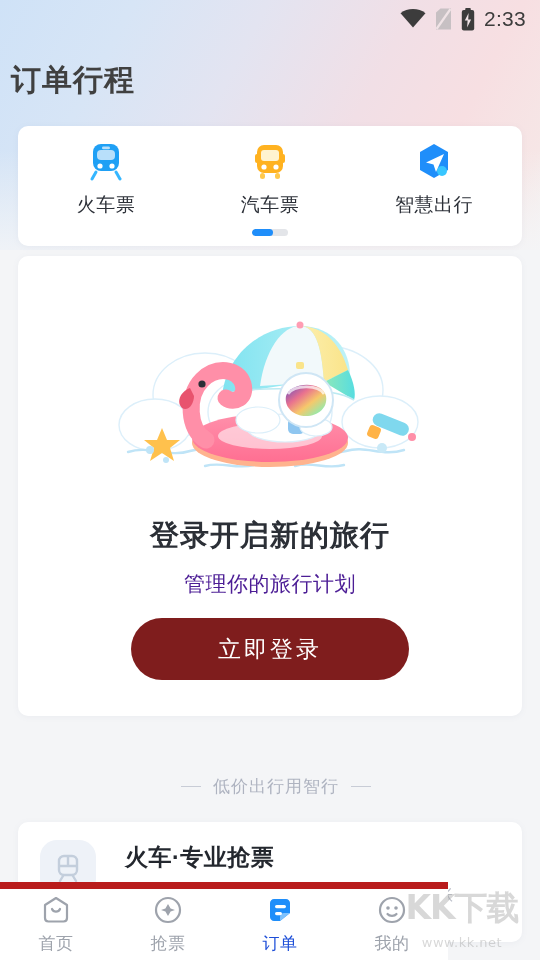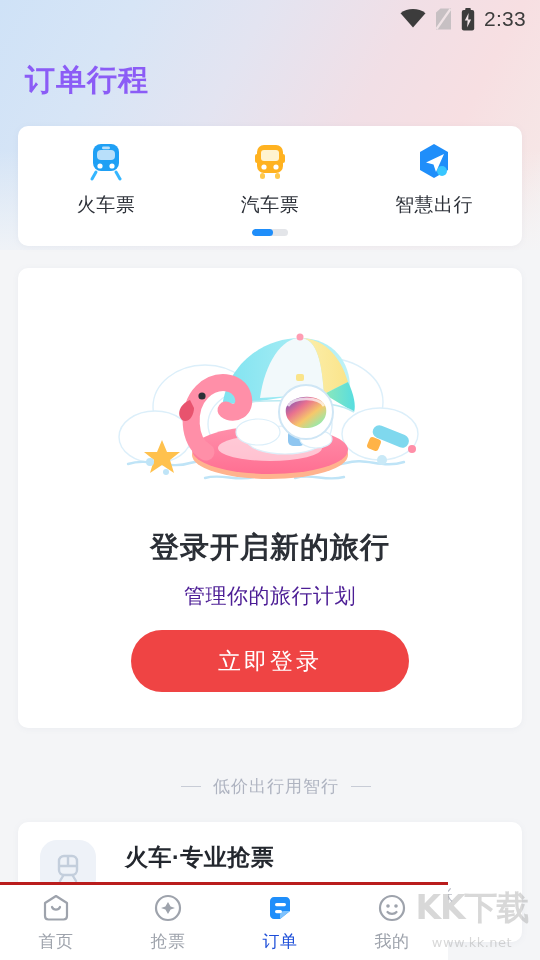--- a/index.html
+++ b/index.html
@@ -35,22 +35,22 @@
     padding-right:14px; gap:9px;
   }
   .sb-time{
     font-size:21px; color:#3c3c3c; letter-spacing:.3px;
     font-family:"Liberation Sans",sans-serif;
   }
   .sb-ico{ display:block; }
 
   
   .page-title{
-    position:absolute; left:25px; top:60px;
-    font-size:30px; font-weight:bold; color:#8b5cf6;
+    position:absolute; left:11px; top:60px;
+    font-size:30px; font-weight:bold; color:#404040;
     letter-spacing:1px;
   }
 
   
   .card{
     position:absolute; left:18px; width:504px;
     background:#ffffff; border-radius:10px;
     box-shadow:0 1px 6px rgba(120,130,150,.07);
   }
 
@@ -67,36 +67,36 @@
   .cat-label{ font-size:19px; color:#2c3038; letter-spacing:.5px; }
 
   .pager{
     position:absolute; left:50%; transform:translateX(-50%);
     bottom:10px; width:36px; height:7px; border-radius:4px;
     background:#E3E5E9; overflow:hidden;
   }
   .pager-on{ width:21px; height:7px; border-radius:4px; background:#1F8EFA; }
 
   
-  #login-card{ top:268px; height:460px; }
+  #login-card{ top:256px; height:460px; }
   .illu-wrap{
     width:100%; height:200px; display:flex; align-items:center; justify-content:center;
     margin-top:44px;
   }
   .login-title{
     text-align:center; font-size:29px; font-weight:bold;
     color:#2b2f36; margin-top:16px; letter-spacing:1px;
   }
   .login-sub{
     text-align:center; font-size:21px; color:#4c1d95; margin-top:14px; letter-spacing:.5px;
   }
   .login-btn{
     position:absolute; left:50%; transform:translateX(-50%);
     bottom:36px; width:278px; height:62px; border:none; border-radius:31px;
-    background:#ef4444; color:#fff; font-size:23px; letter-spacing:3px;
+    background:#7f1d1d; color:#fff; font-size:23px; letter-spacing:3px;
     font-family:"Liberation Sans","DejaVu Sans",sans-serif; cursor:pointer;
   }
 
   
   .divider{
     position:absolute; left:0; top:775px; width:540px;
     display:flex; align-items:center; justify-content:center; gap:12px;padding-left:12px;
   }
   .divider .dash{ width:20px; height:1.5px; background:#c8ccd6; }
   .divider .dtxt{ font-size:17px; color:#aeb3c0; letter-spacing:1px; }
@@ -108,34 +108,34 @@
     width:56px; height:56px; border-radius:17px; background:#EEF2F8;
     display:flex; align-items:center; justify-content:center; flex:0 0 56px;
   }
   .promo-texts{ padding-top:2px; }
   .promo-title{ font-size:23px; font-weight:bold; color:#23272e; letter-spacing:.5px;margin-left:11px; }
   .promo-sub{ font-size:16px; color:#b9bdc7; margin-top:9px; letter-spacing:.3px; }
 
   
   .bottomnav{
     position:absolute; left:0; bottom:0; width:448px; height:78px;
-    background:#ffffff; border-top:3px solid #b91c1c;
+    background:#ffffff; border-top:7px solid #b91c1c;
     display:flex; align-items:center;margin-top:48px;
   }
   .nav-item{
     flex:1; display:flex; flex-direction:column; align-items:center; gap:7px;
     cursor:pointer;
   }
   .nav-label{ font-size:17px; color:#9ea3ac; letter-spacing:.5px; }
   .nav-item.active .nav-label{ color:#1d4ed8; }
   .nav-ico{ width:30px; height:30px; display:block; }
 
   
   .watermark{
-    position:absolute; right:0; bottom:6px; width:136px; height:70px;
+    position:absolute; right:10px; bottom:6px; width:136px; height:70px;
     pointer-events:none; opacity:.38;
   }
   .wm-main{
     position:absolute; left:0; top:2px; width:136px; text-align:center;
     font-size:33px; font-weight:bold; color:#9a9a9a; letter-spacing:-1px;
     font-family:"DejaVu Sans",sans-serif;
   }
   .wm-sub{
     position:absolute; left:0; bottom:4px; width:136px; text-align:center;
     font-size:13px; color:#9a9a9a; letter-spacing:.5px;

